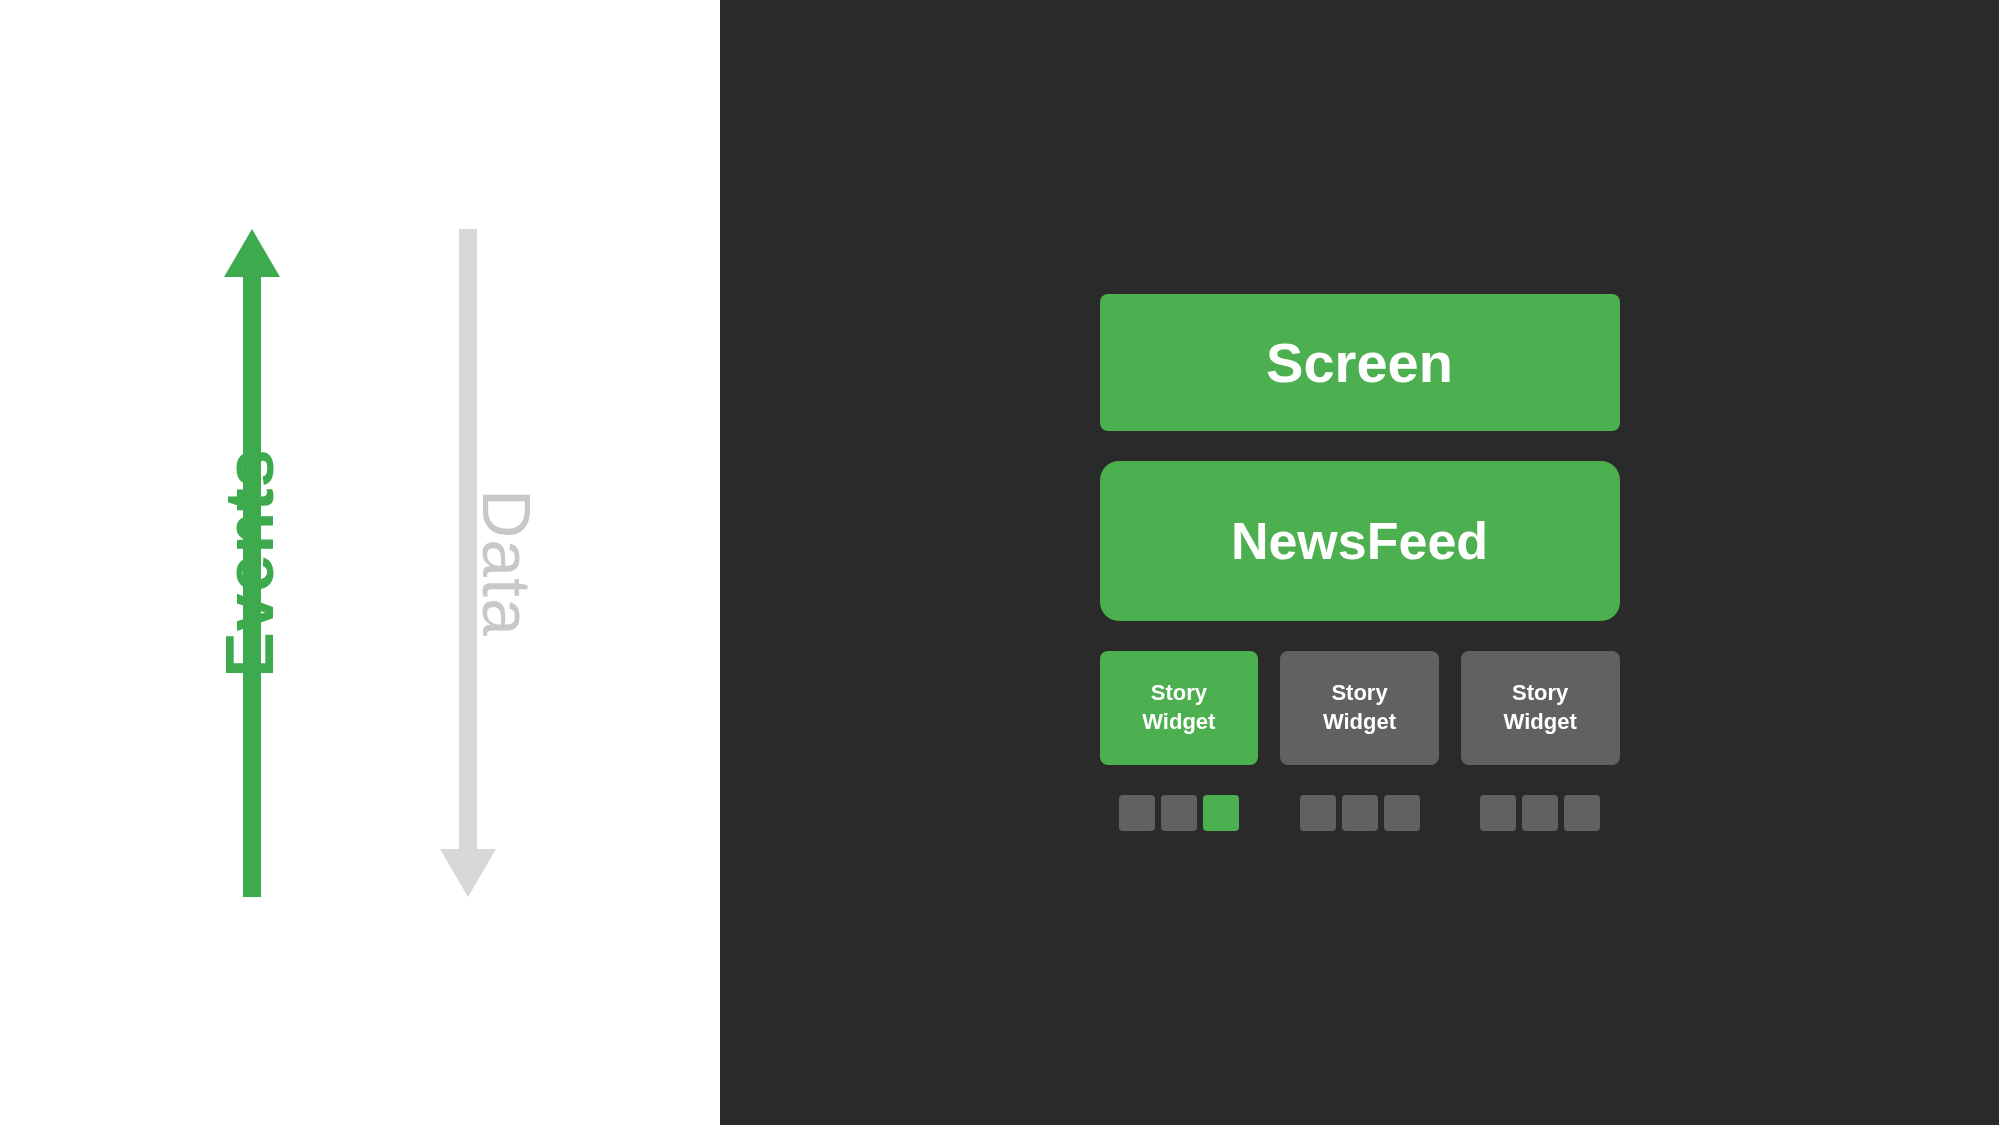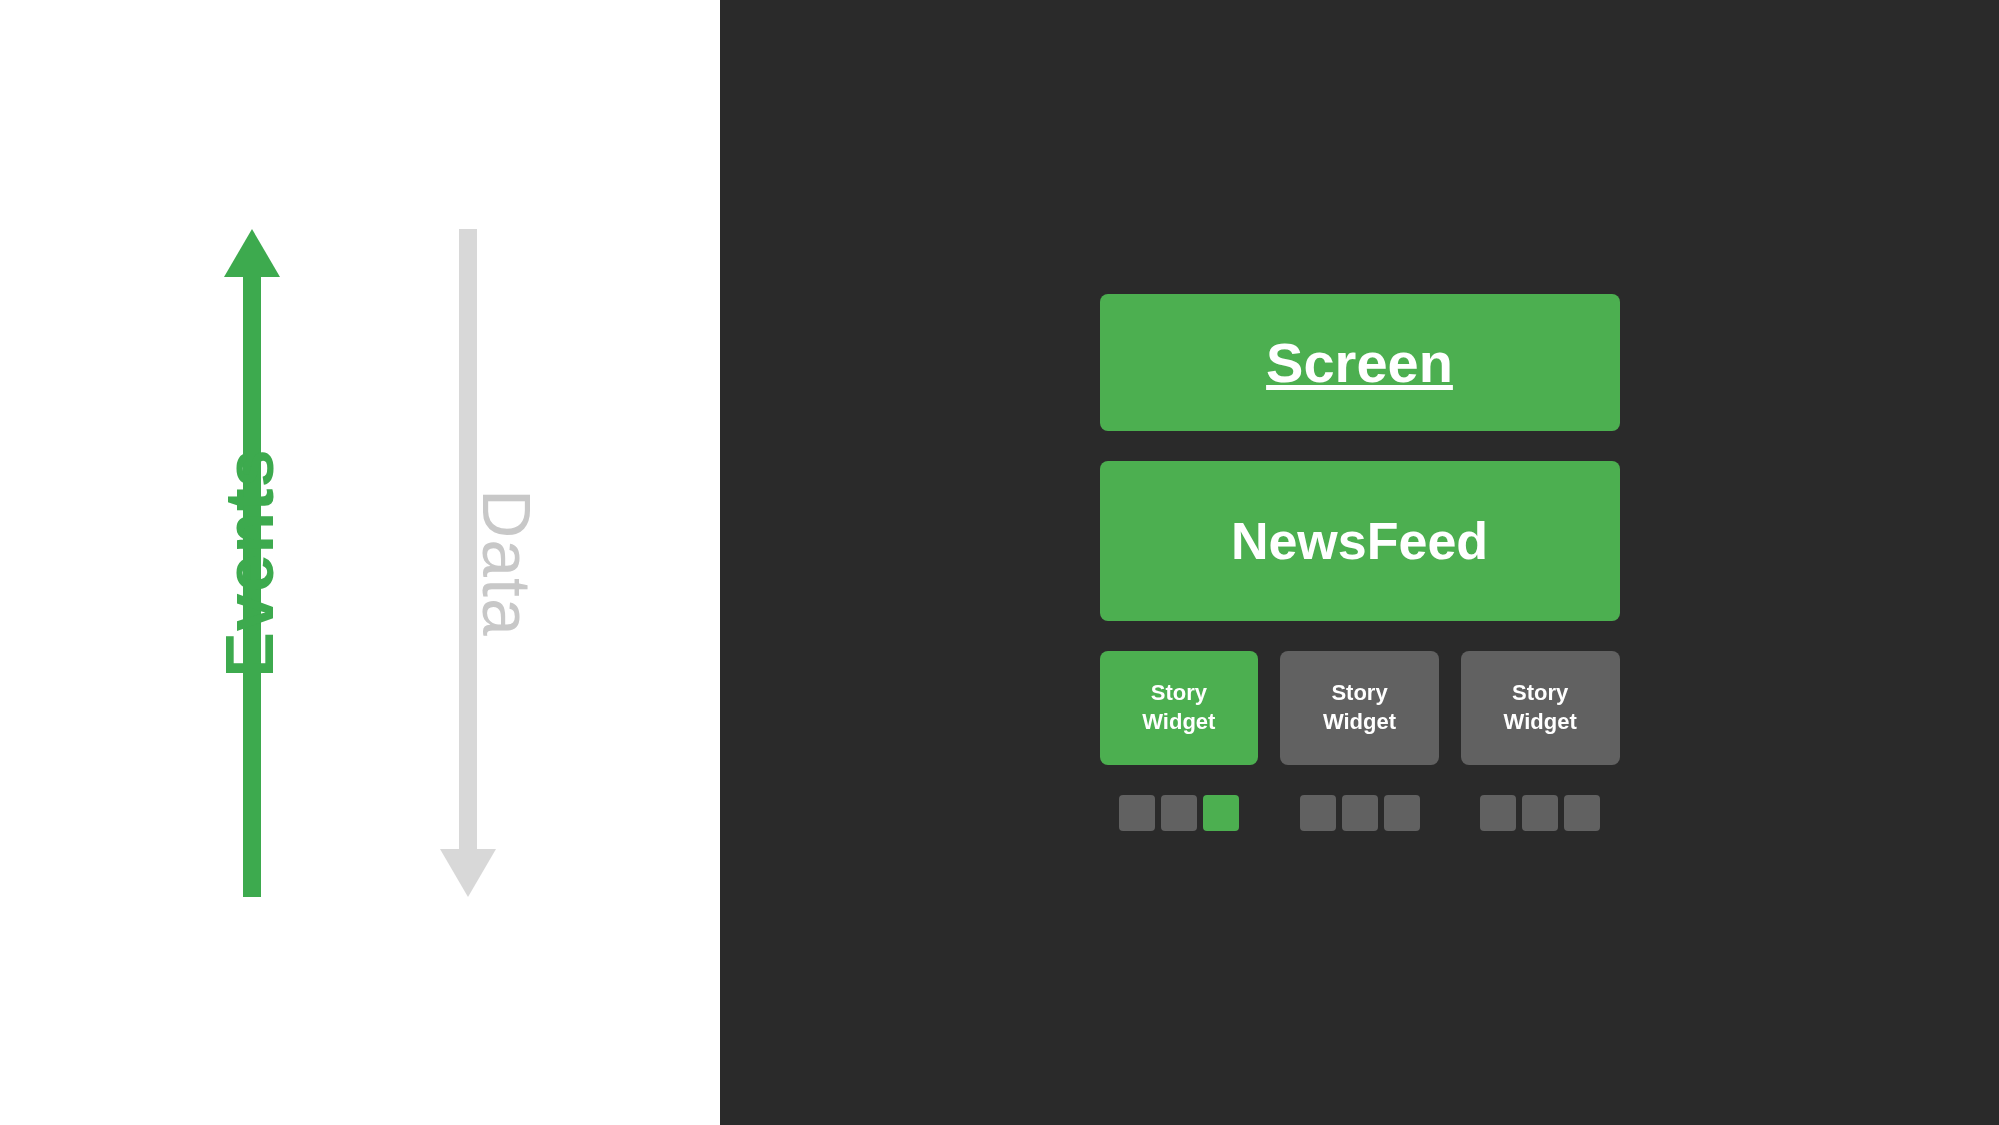--- a/index.html
+++ b/index.html
@@ -131,27 +131,26 @@
     
     .screen-block {
       width: 520px;
       background: #4caf50;
       border-radius: 8px;
       padding: 36px 0;
       text-align: center;
       color: white;
       font-size: 56px;
       font-weight: 600;
-      text-decoration: underline;
     }
 
     .newsfeed-block {
       width: 520px;
       background: #4caf50;
-      border-radius: 8px;
+      border-radius: 19px;
       padding: 50px 0;
       text-align: center;
       color: white;
       font-size: 52px;
       font-weight: 600;
     }
 
     .story-widgets-row {
       display: flex;
       gap: 22px;

